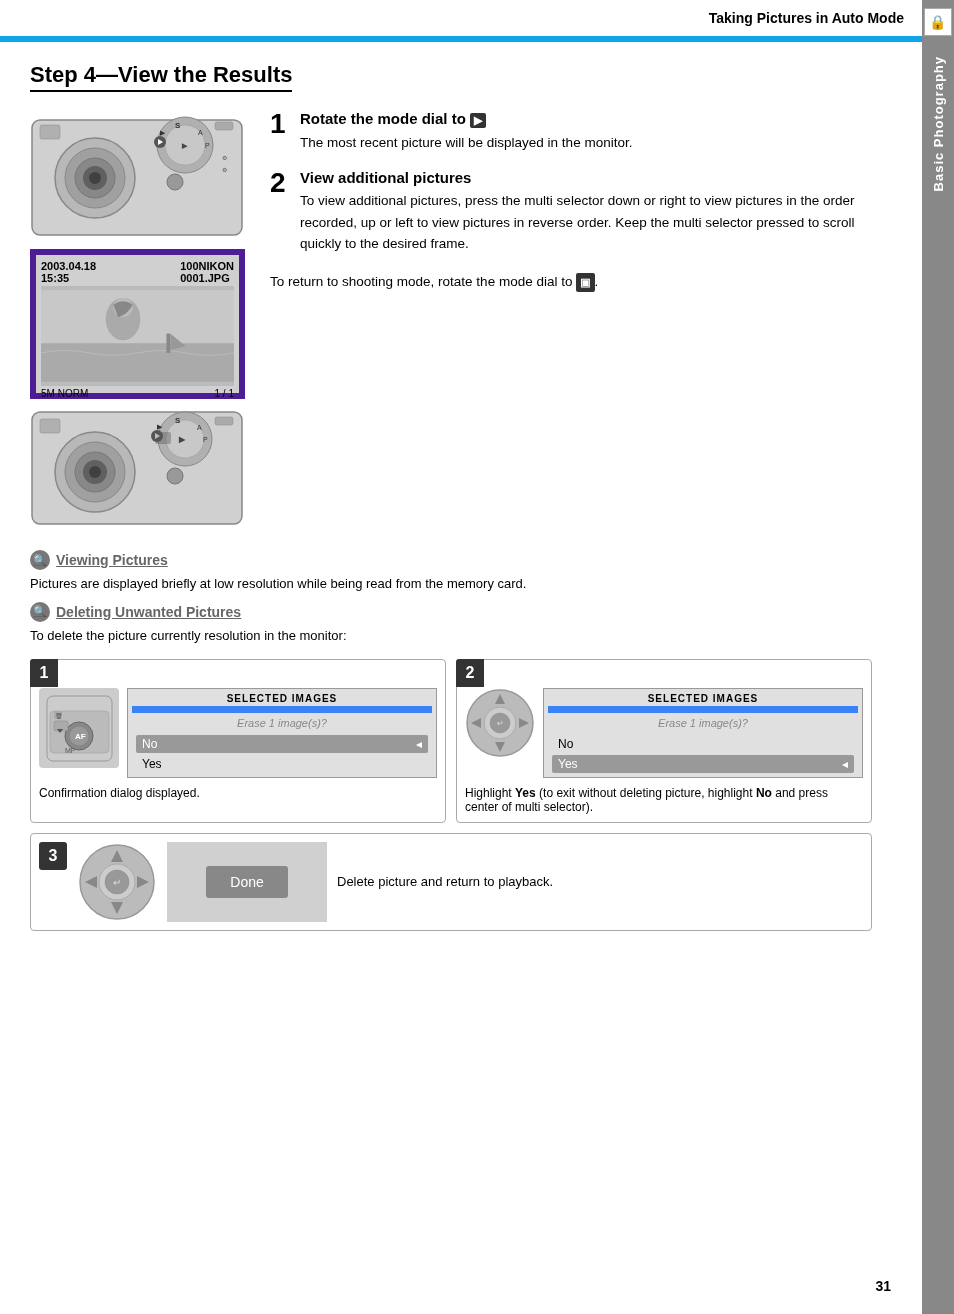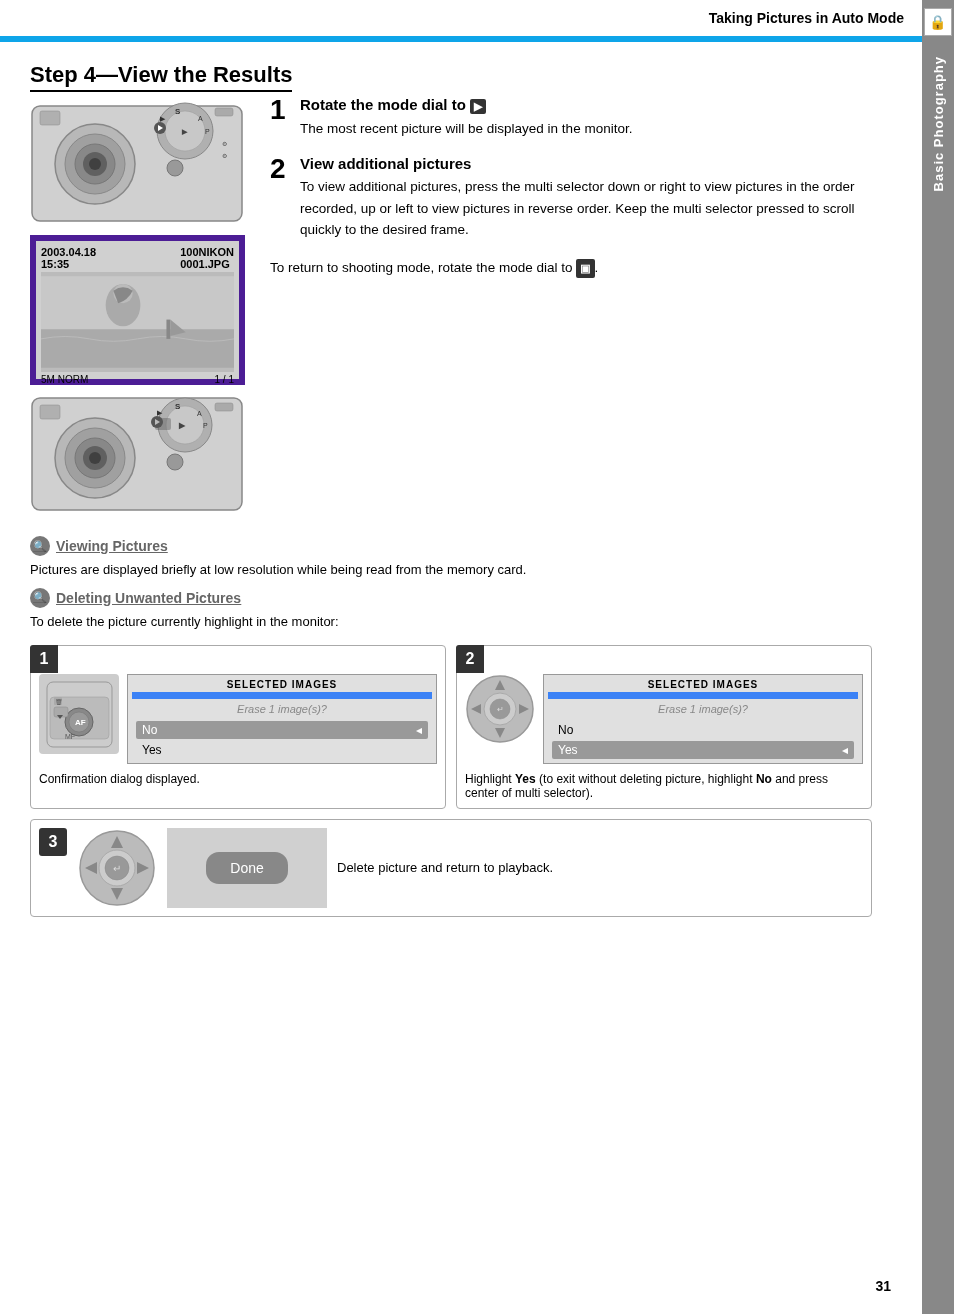--- a/index.html
+++ b/index.html
@@ -61,21 +61,21 @@
       padding: 20px 50px 20px 30px;
       margin-right: 32px;
     }
 
     
     .step-heading {
       font-size: 22px;
       font-weight: bold;
       border-bottom: 2px solid #000;
       display: inline-block;
-      margin-bottom: 4px;
+      margin-bottom: 18px;
       padding-bottom: 2px;
     }
 
     
     .step-layout {
       display: flex;
       gap: 20px;
       margin-bottom: 20px;
     }
 
@@ -336,21 +336,21 @@
       font-size: 13px;
       line-height: 1.5;
     }
 
     
     .done-btn {
       background: #888;
       color: #fff;
       padding: 8px 24px;
       font-size: 14px;
-      border-radius: 13px;
+      border-radius: 3px;
       display: inline-block;
     }
 
     
     .page-number {
       position: absolute;
       bottom: 20px;
       right: 63px;
       font-size: 14px;
       font-weight: bold;
@@ -522,21 +522,21 @@
     </div>
     <div class="note-text">Pictures are displayed briefly at low resolution while being read from the memory card.</div>
   </div>
 
   
   <div class="note-section">
     <div class="note-heading">
       <div class="note-icon">🔍</div>
       <span style="text-decoration:underline;">Deleting Unwanted Pictures</span>
     </div>
-    <div class="note-text">To delete the picture currently highlight in the monitor:</div>
+    <div class="note-text">To delete the picture currently resolution in the monitor:</div>
   </div>
 
   
   <div class="delete-steps">
 
     <div class="delete-step-box">
       <div class="delete-step-num">1</div>
       <div class="delete-step-content">
 
         <div class="cam-btn-area">

